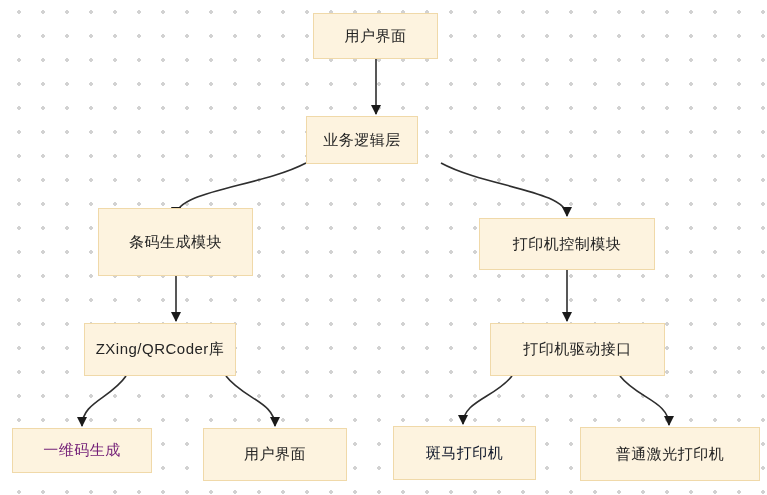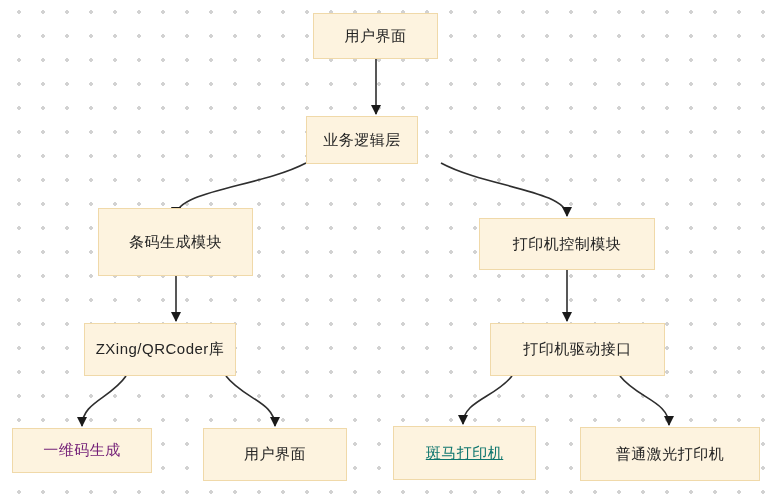--- a/index.html
+++ b/index.html
@@ -82,20 +82,20 @@
       </div>
       <div class="node" style="left: 478px; top: 323px; width: 175px; height: 53px; background: rgb(253, 243, 223); border: 1px solid rgb(240, 217, 169); color: rgb(36, 36, 36); margin-left: 12px;">
         <span class="node-label">打印机驱动接口</span>
       </div>
       <div class="node" style="left: 12px; top: 428px; width: 140px; height: 45px; background: rgb(253, 243, 223); border: 1px solid rgb(240, 217, 169); color: #701a75;">
         <span class="node-label">一维码生成</span>
       </div>
       <div class="node" style="left: 203px; top: 428px; width: 144px; height: 53px; background: rgb(253, 243, 223); border: 1px solid rgb(240, 217, 169); color: rgb(36, 36, 36);">
         <span class="node-label">用户界面</span>
       </div>
-      <div class="node" style="left: 393px; top: 426px; width: 143px; height: 54px; background: rgb(253, 243, 223); border: 1px solid rgb(240, 217, 169); color: #0f766e; text-decoration: underline;">
+      <div class="node" style="left: 393px; top: 426px; width: 143px; height: 54px; background: rgb(253, 243, 223); border: 1px solid rgb(240, 217, 169); color: #0f172a;">
         <span class="node-label">斑马打印机</span>
       </div>
       <div class="node" style="left: 580px; top: 427px; width: 180px; height: 54px; background: rgb(253, 243, 223); border: 1px solid rgb(240, 217, 169); color: rgb(36, 36, 36); text-align: right;">
         <span class="node-label">普通激光打印机</span>
       </div>
     </div>
 </div>
 
 </body></html>

